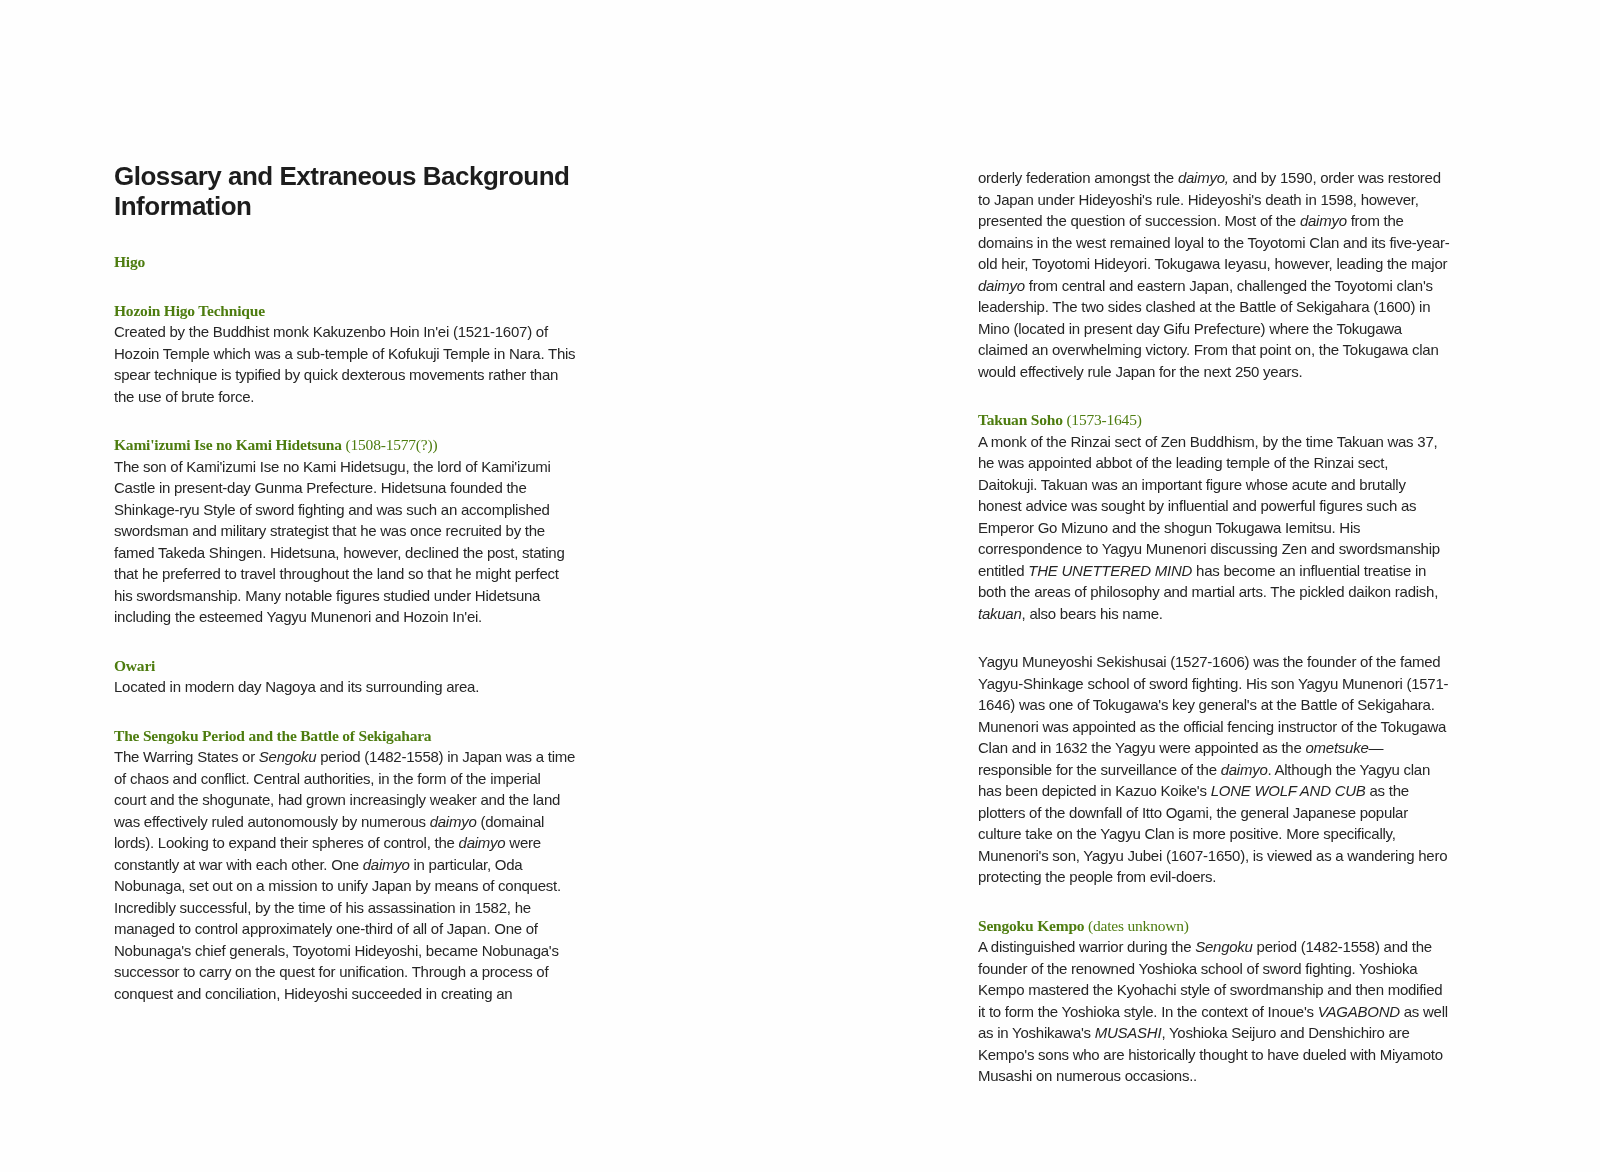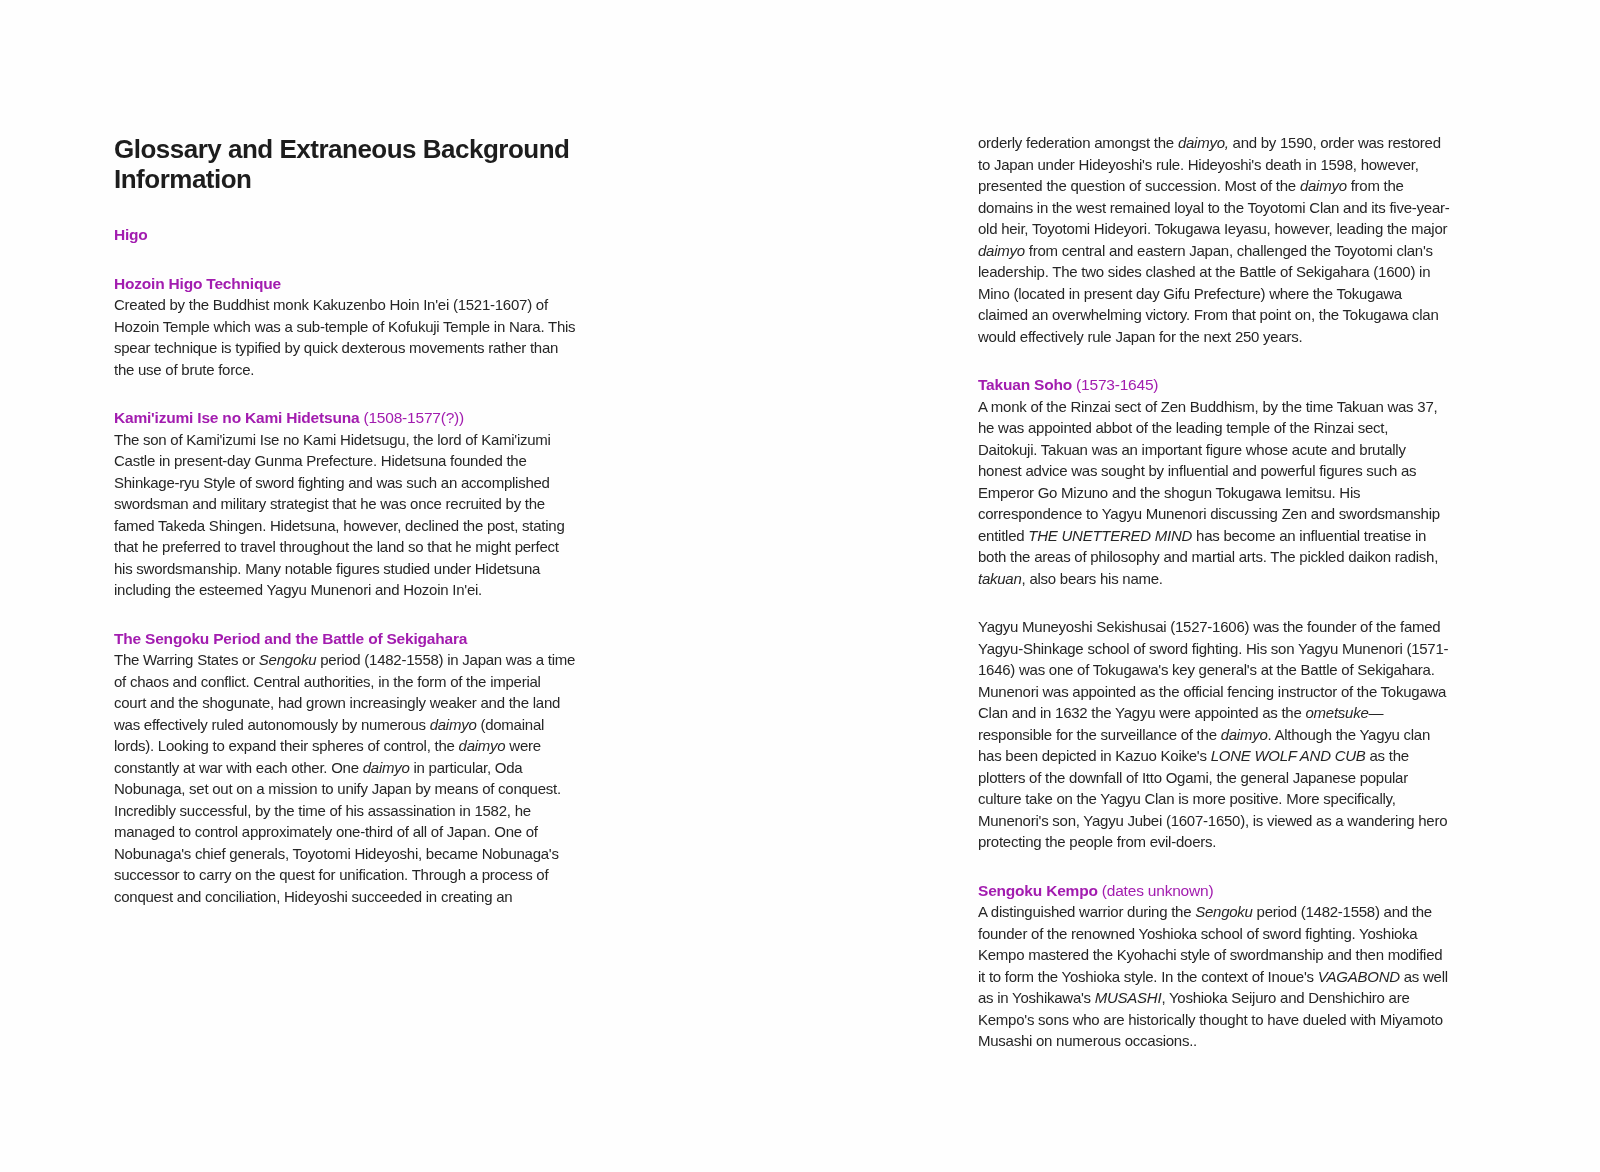--- a/index.html
+++ b/index.html
@@ -11,48 +11,50 @@
     position: relative;
     width: 1600px;
     height: 1172px;
     background: #fefefe;
     font-family: "Liberation Sans", sans-serif;
     color: #222222;
     overflow: hidden;
   }
   .col {
     position: absolute;
+    margin-top: 27px;
   }
   .col-left {
     left: 114px;
     top: 134px;
     width: 462px;
   }
   .col-right {
     left: 978px;
-    top: 132px;
+    top: 140px;
     width: 472px;
   }
   .page-title {
     font-size: 26px;
     font-weight: bold;
     line-height: 30px;
     letter-spacing: -0.5px;
     color: #1d1d1d;
     margin: 0 0 30px 0;
   }
   .entry {
     margin: 0 0 27px 0;
   }
   .term {
     font-size: 15.5px;
     font-weight: bold;
     line-height: 21.5px;
     letter-spacing: -0.2px;
-    color: #a21caf;
+    color: #4d7c0f;
+    font-family: Liberation Serif, serif;
   }
   .term .term-suffix {
     font-weight: normal;
   }
   .body-text {
     font-size: 15px;
     line-height: 21.5px;
     letter-spacing: -0.25px;
     color: #262626;
   }
@@ -75,20 +77,24 @@
     <div class="entry">
       <div class="term"><span>Hozoin Higo Technique</span><span class="term-suffix"></span></div>
       <div class="body-text"><span>Created by the Buddhist monk Kakuzenbo Hoin In'ei (1521-1607) of Hozoin Temple which was a sub-temple of Kofukuji Temple in Nara. This spear technique is typified by quick dexterous movements rather than the use of brute force.</span></div>
     </div>
 
     <div class="entry">
       <div class="term"><span>Kami'izumi Ise no Kami Hidetsuna</span><span class="term-suffix"> (1508-1577(?))</span></div>
       <div class="body-text"><span>The son of Kami'izumi Ise no Kami Hidetsugu, the lord of Kami'izumi Castle in present-day Gunma Prefecture. Hidetsuna founded the Shinkage-ryu Style of sword fighting and was such an accomplished swordsman and military strategist that he was once recruited by the famed Takeda Shingen. Hidetsuna, however, declined the post, stating that he preferred to travel throughout the land so that he might perfect his swordsmanship. Many notable figures studied under Hidetsuna including the esteemed Yagyu Munenori and Hozoin In'ei.</span></div>
     </div>
 
+    <div class="entry">
+      <div class="term"><span>Owari</span><span class="term-suffix"></span></div>
+      <div class="body-text"><span>Located in modern day Nagoya and its surrounding area.</span></div>
+    </div>
 
 
     <div class="entry">
       <div class="term"><span>The Sengoku Period and the Battle of Sekigahara</span><span class="term-suffix"></span></div>
       <div class="body-text"><span>The Warring States or </span><span class="it">Sengoku</span><span> period (1482-1558) in Japan was a time of chaos and conflict. Central authorities, in the form of the imperial court and the shogunate, had grown increasingly weaker and the land was effectively ruled autonomously by numerous </span><span class="it">daimyo</span><span> (domainal lords). Looking to expand their spheres of control, the </span><span class="it">daimyo</span><span> were constantly at war with each other. One </span><span class="it">daimyo</span><span> in particular, Oda Nobunaga, set out on a mission to unify Japan by means of conquest. Incredibly successful, by the time of his assassination in 1582, he managed to control approximately one-third of all of Japan. One of Nobunaga's chief generals, Toyotomi Hideyoshi, became Nobunaga's successor to carry on the quest for unification. Through a process of conquest and conciliation, Hideyoshi succeeded in creating an</span></div>
     </div>
   </div>
 
   <div class="col col-right">
 

